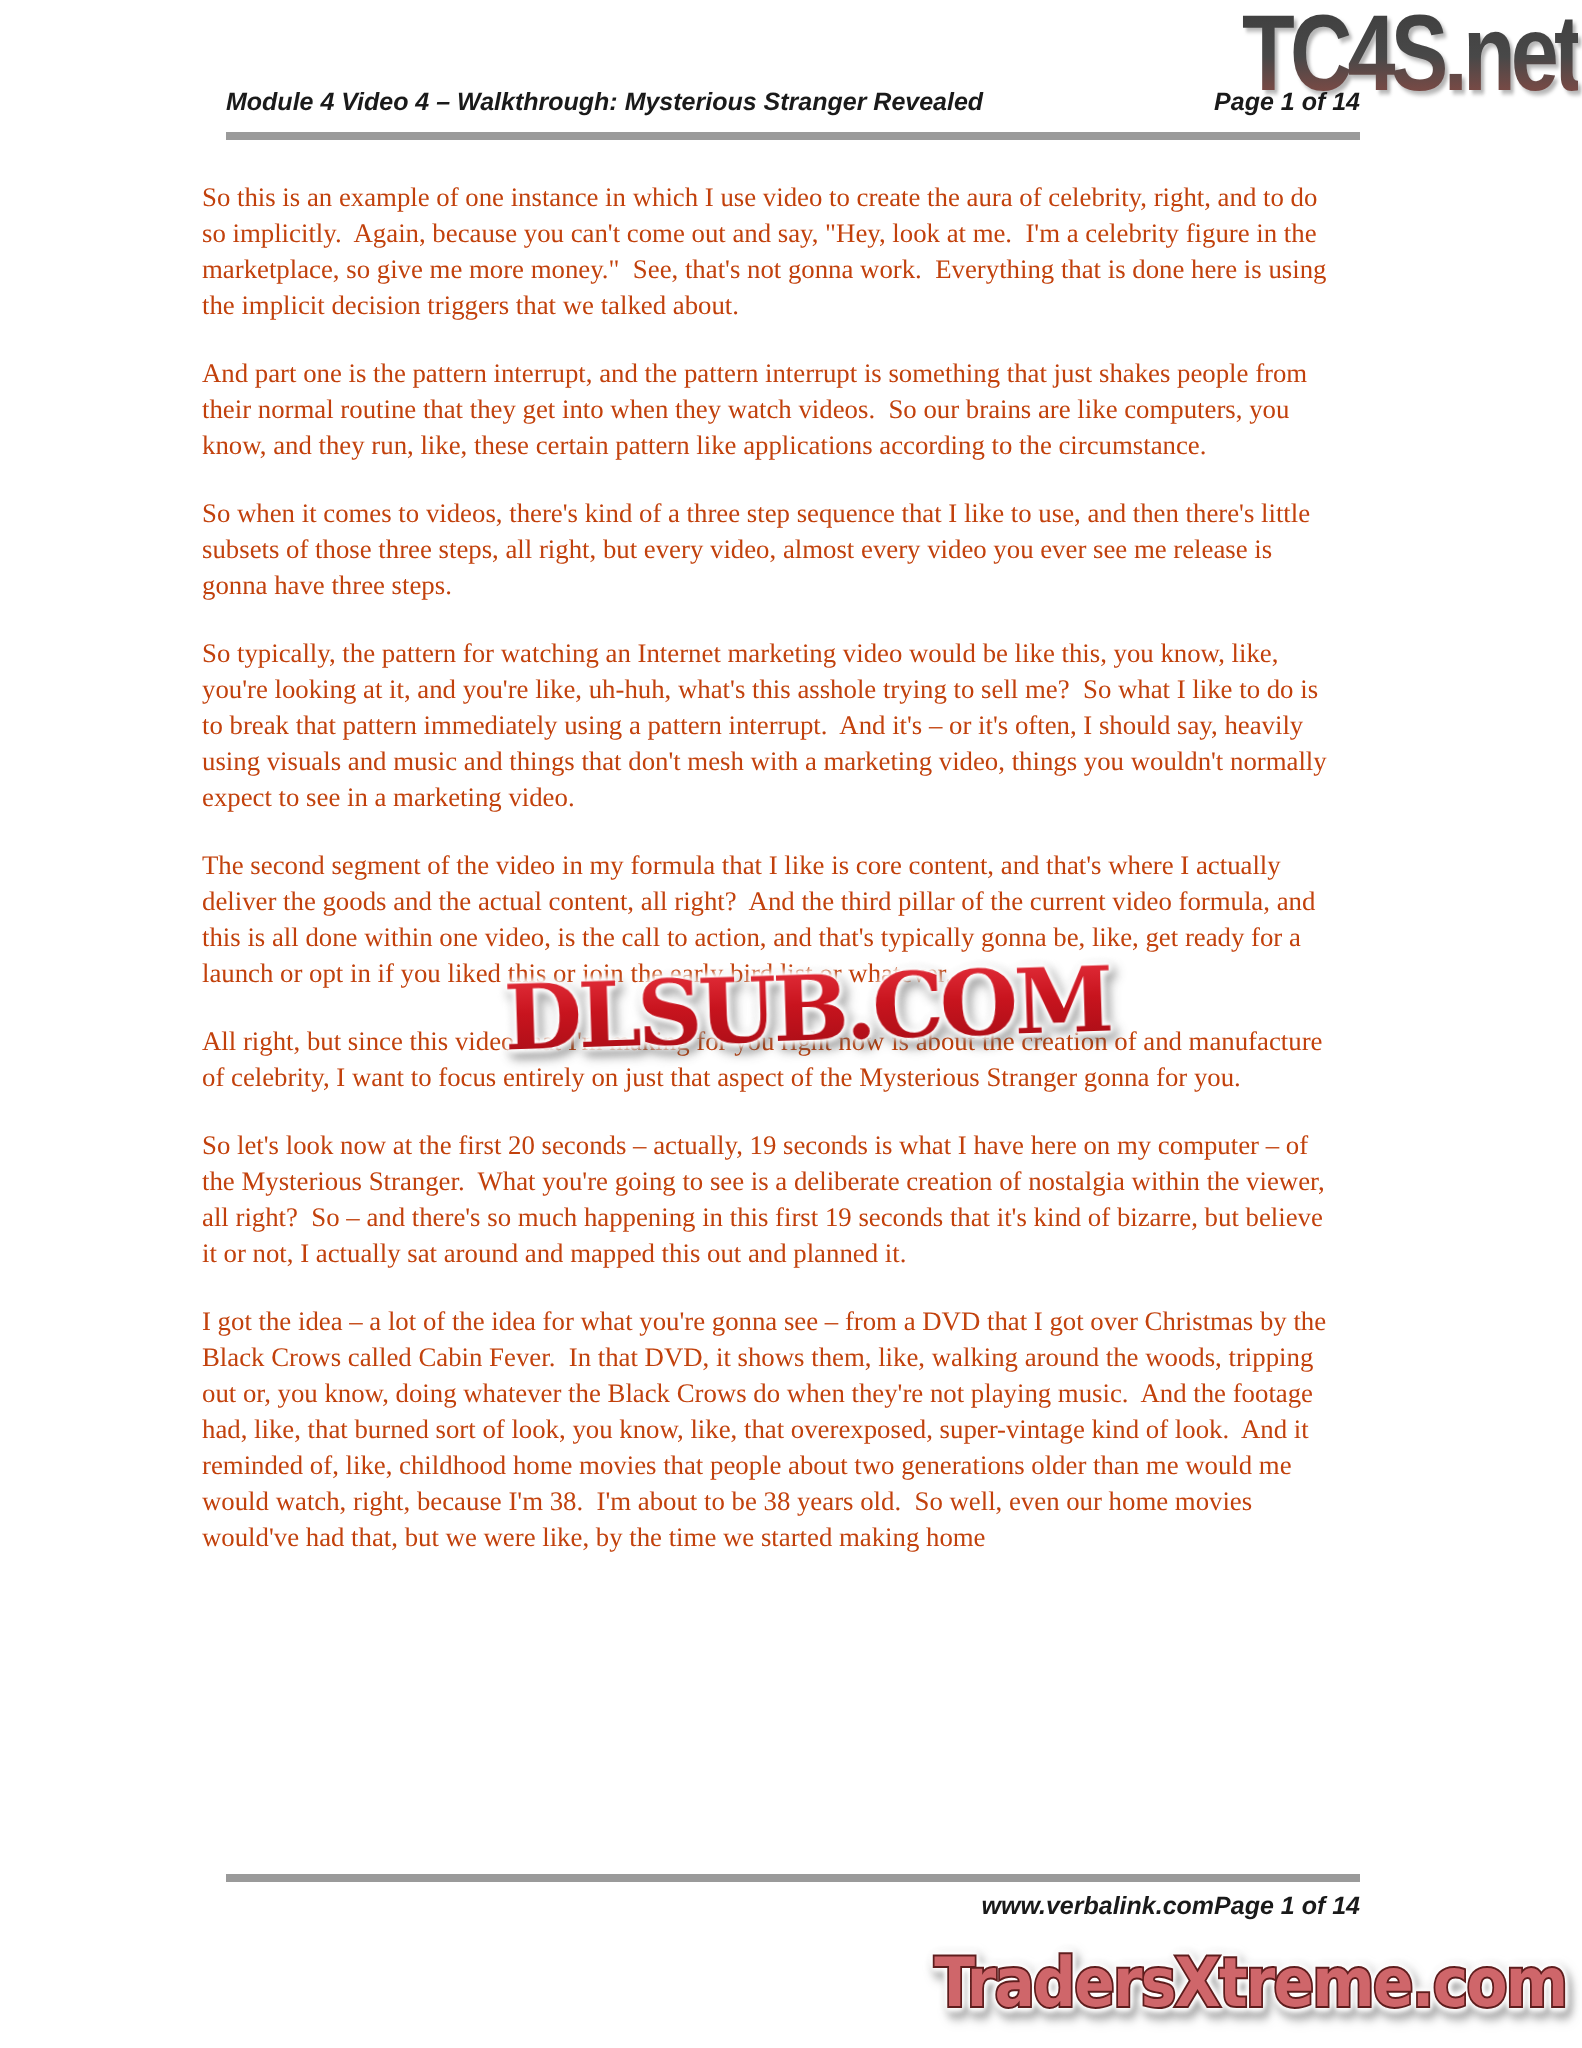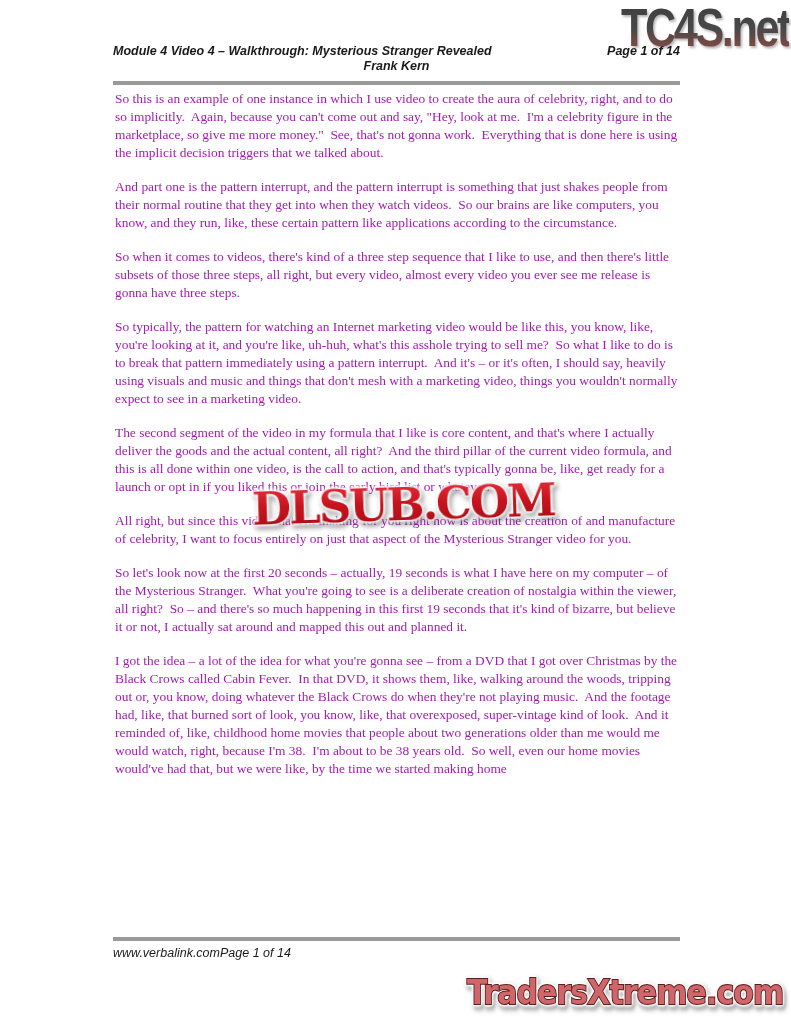--- a/index.html
+++ b/index.html
@@ -26,44 +26,44 @@
     font-family:"Liberation Sans", sans-serif; font-weight:bold; font-style:italic;
     font-size:12.5px; color:#1a1a1a; }
   .header-line { position:relative; text-align:left; line-height:15px; }
   .header-pagenum { position:absolute; right:0; top:0; }
   .header-author { text-align:center; line-height:15px; }
   .rule { height:4px; background:#9a9a9a; border:0; margin:0; }
   .header .rule { margin-top:7px; }
 
   
   .bodytext {
-    position:absolute; top:90px; left:115px; width:567px;
-    font-size:13.4px; line-height:18px; color:#a21caf;
+    position:absolute; top:90px; left:101px; width:567px;
+    font-size:13.4px; line-height:18px; color:#c2410c;
   }
   .para { margin:0 0 16px 0; white-space:pre-wrap; }
   .para .it { }
 
   
   .dlsub {
     position:absolute; left:252px; top:482px;
     transform:rotate(-1.8deg);
     font-family:"DejaVu Serif", serif; font-weight:bold;
     font-size:45px; letter-spacing:-2px; line-height:1;
     background:linear-gradient(180deg,#e5303c 0%,#c8141e 45%,#a80d16 100%);
     -webkit-background-clip:text; background-clip:text; color:transparent;
     filter:drop-shadow(0 0 1.5px #ffffff) drop-shadow(0 0 1.5px #ffffff)
            drop-shadow(0 0 1px #ffffff) drop-shadow(2px 3px 2px rgba(40,40,40,0.45));
     white-space:nowrap;
   }
 
   
   .footer { position:absolute; left:113px; top:937px; width:567px; }
   .footer-line {
-    display:flex; justify-content:flex-start; margin-top:5px;
-    font-family:"Liberation Sans", sans-serif; font-weight:normal; font-style:italic;
+    display:flex; justify-content:flex-end; margin-top:5px;
+    font-family:"Liberation Sans", sans-serif; font-weight:bold; font-style:italic;
     font-size:12.5px; color:#1a1a1a;
   }
 
   
   .traders {
     position:absolute; top:974px; right:8px;
     font-family:"DejaVu Sans", sans-serif; font-weight:bold;
     font-size:34px; letter-spacing:-1px; line-height:1.1;
     transform:scaleX(0.88); transform-origin:100% 50%;
     color:#cf666a;
@@ -79,31 +79,30 @@
 
 <div class="page">
 
   <div class="tc4s">TC4S.net</div>
 
   <div class="header">
     <div class="header-line">
       <span>Module 4 Video 4 – Walkthrough: Mysterious Stranger Revealed</span>
       <span class="header-pagenum">Page 1 of 14</span>
     </div>
-    <div class="header-author">Frank Kern</div>
     <div class="rule"></div>
   </div>
 
   <div class="bodytext">
       <p class="para"><span>So this is an example of one instance in which I use video to create the aura of celebrity, right, and to do so implicitly.  Again, because you can't come out and say, "Hey, look at me.  I'm a celebrity figure in the marketplace, so give me more money."  See, that's not gonna work.  Everything that is done here is using the implicit decision triggers that we talked about.</span></p>
       <p class="para"><span>And part one is the pattern interrupt, and the pattern interrupt is something that just shakes people from their normal routine that they get into when they watch videos.  So our brains are like computers, you know, and they run, like, these certain pattern like applications according to the circumstance.</span></p>
       <p class="para"><span>So when it comes to videos, there's kind of a three step sequence that I like to use, and then there's little subsets of those three steps, all right, but every video, almost every video you ever see me release is gonna have three steps.</span></p>
       <p class="para"><span>So typically, the pattern for watching an Internet marketing video would be like this, you know, like, you're looking at it, and you're like, uh-huh, what's this asshole trying to sell me?  So what I like to do is to break that pattern immediately using a pattern interrupt.  And it's – or it's often, I should say, heavily using visuals and music and things that don't mesh with a marketing video, things you wouldn't normally expect to see in a marketing video.</span></p>
       <p class="para"><span>The second segment of the video in my formula that I like is core content, and that's where I actually deliver the goods and the actual content, all right?  And the third pillar of the current video formula, and this is all done within one video, is the call to action, and that's typically gonna be, like, get ready for a launch or opt in if you liked this or join the early bird list or whatever.</span></p>
-      <p class="para"><span>All right, but since this video that I'm making for you right now is about the creation of and manufacture of celebrity, I want to focus entirely on just that aspect of the </span><span class="it">Mysterious Stranger</span><span> video for you.</span></p>
+      <p class="para"><span>All right, but since this video that I'm making for you right now is about the creation of and manufacture of celebrity, I want to focus entirely on just that aspect of the </span><span class="it">Mysterious Stranger</span><span> gonna for you.</span></p>
       <p class="para"><span>So let's look now at the first 20 seconds – actually, 19 seconds is what I have here on my computer – of the </span><span class="it">Mysterious Stranger</span><span>.  What you're going to see is a deliberate creation of nostalgia within the viewer, all right?  So – and there's so much happening in this first 19 seconds that it's kind of bizarre, but believe it or not, I actually sat around and mapped this out and planned it.</span></p>
       <p class="para"><span>I got the idea – a lot of the idea for what you're gonna see – from a DVD that I got over Christmas by the Black Crows called </span><span class="it">Cabin Fever</span><span>.  In that DVD, it shows them, like, walking around the woods, tripping out or, you know, doing whatever the Black Crows do when they're not playing music.  And the footage had, like, that burned sort of look, you know, like, that overexposed, super-vintage kind of look.  And it reminded of, like, childhood home movies that people about two generations older than me would me would watch, right, because I'm 38.  I'm about to be 38 years old.  So well, even our home movies would've had that, but we were like, by the time we started making home</span></p>
     </div>
 
   <div class="dlsub">DLSUB.COM</div>
 
   <div class="footer">
     <div class="rule"></div>
     <div class="footer-line">
       <span>www.verbalink.com</span>

